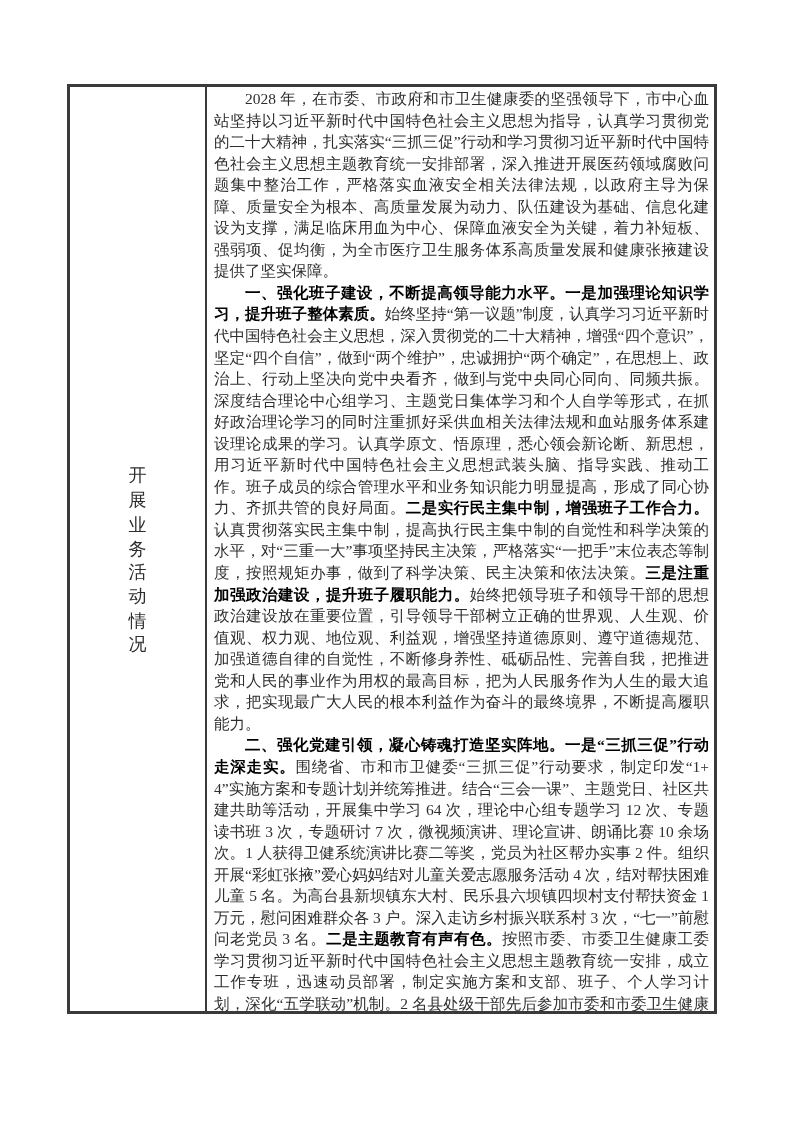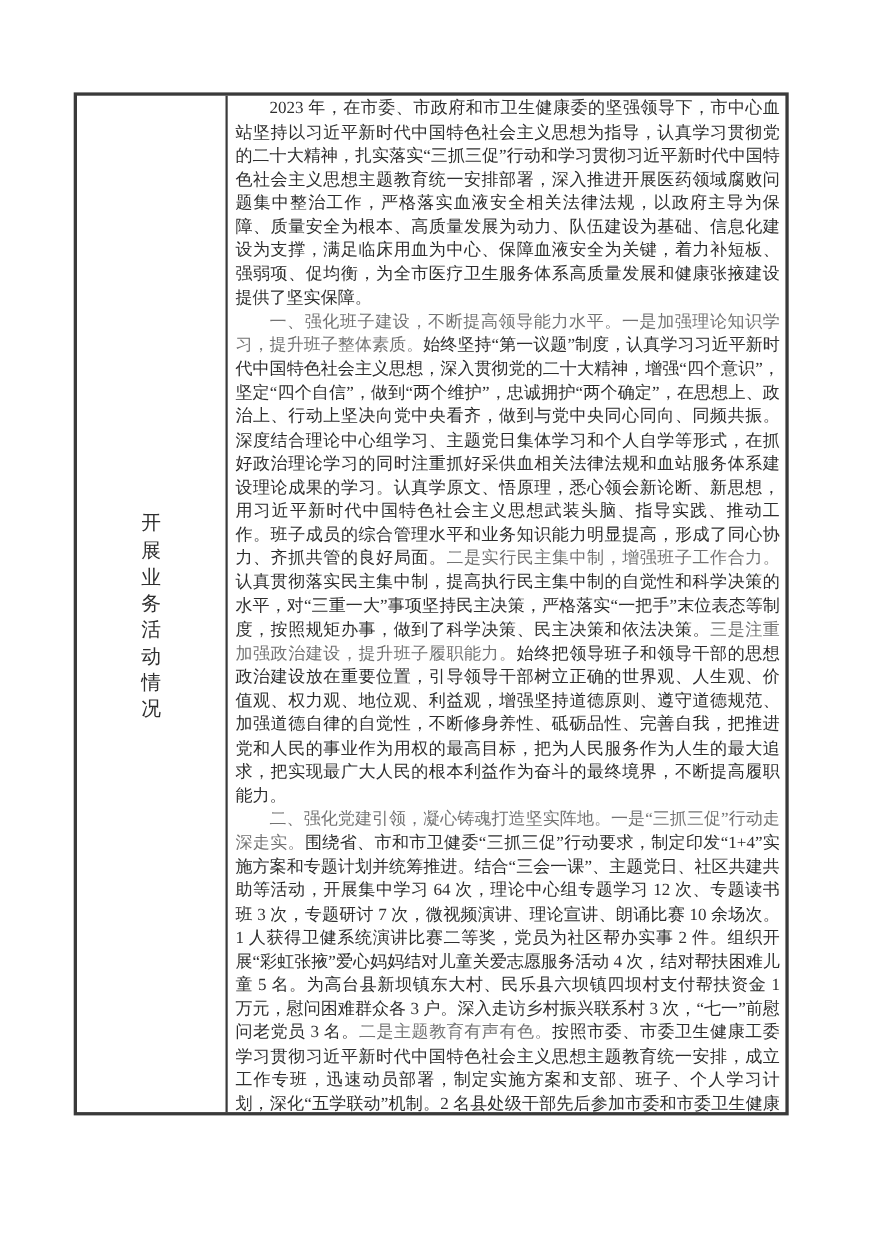--- a/index.html
+++ b/index.html
@@ -53,33 +53,33 @@
     margin: 0;
     text-indent: 2em;
     text-align: justify;
     text-justify: inter-character;
     word-break: break-all;
     font-size: 15.5px;
     line-height: 21.55px;
     color: #2e2e2e;
   }
   .para b {
-    font-weight: 400;
-    color: #737373;
+    font-weight: 700;
+    color: #000000;
   }
 </style>
 </head>
 <body>
 
 <div class="page" style="background: rgb(255, 255, 255);">
   <div class="report-table" style="border-color: rgb(58, 58, 58);">
     <div class="row-header-cell" style="border-right-color: rgb(58, 58, 58);">
       <div class="vertical-label">开展业务活动情况</div>
     </div>
     <div class="body-cell">
       <div id="paragraphs">
-          <p class="para"><span>2023 年，在市委、市政府和市卫生健康委的坚强领导下，市中心血站坚持以习近平新时代中国特色社会主义思想为指导，认真学习贯彻党的二十大精神，扎实落实“三抓三促”行动和学习贯彻习近平新时代中国特色社会主义思想主题教育统一安排部署，深入推进开展医药领域腐败问题集中整治工作，严格落实血液安全相关法律法规，以政府主导为保障、质量安全为根本、高质量发展为动力、队伍建设为基础、信息化建设为支撑，满足临床用血为中心、保障血液安全为关键，着力补短板、强弱项、促均衡，为全市医疗卫生服务体系高质量发展和健康张掖建设提供了坚实保障。</span></p>
+          <p class="para"><span>2028 年，在市委、市政府和市卫生健康委的坚强领导下，市中心血站坚持以习近平新时代中国特色社会主义思想为指导，认真学习贯彻党的二十大精神，扎实落实“三抓三促”行动和学习贯彻习近平新时代中国特色社会主义思想主题教育统一安排部署，深入推进开展医药领域腐败问题集中整治工作，严格落实血液安全相关法律法规，以政府主导为保障、质量安全为根本、高质量发展为动力、队伍建设为基础、信息化建设为支撑，满足临床用血为中心、保障血液安全为关键，着力补短板、强弱项、促均衡，为全市医疗卫生服务体系高质量发展和健康张掖建设提供了坚实保障。</span></p>
           <p class="para"><b>一、强化班子建设，不断提高领导能力水平。一是加强理论知识学习，提升班子整体素质。</b><span>始终坚持“第一议题”制度，认真学习习近平新时代中国特色社会主义思想，深入贯彻党的二十大精神，增强“四个意识”，坚定“四个自信”，做到“两个维护”，忠诚拥护“两个确定”，在思想上、政治上、行动上坚决向党中央看齐，做到与党中央同心同向、同频共振。深度结合理论中心组学习、主题党日集体学习和个人自学等形式，在抓好政治理论学习的同时注重抓好采供血相关法律法规和血站服务体系建设理论成果的学习。认真学原文、悟原理，悉心领会新论断、新思想，用习近平新时代中国特色社会主义思想武装头脑、指导实践、推动工作。班子成员的综合管理水平和业务知识能力明显提高，形成了同心协力、齐抓共管的良好局面。</span><b>二是实行民主集中制，增强班子工作合力。</b><span>认真贯彻落实民主集中制，提高执行民主集中制的自觉性和科学决策的水平，对“三重一大”事项坚持民主决策，严格落实“一把手”末位表态等制度，按照规矩办事，做到了科学决策、民主决策和依法决策。</span><b>三是注重加强政治建设，提升班子履职能力。</b><span>始终把领导班子和领导干部的思想政治建设放在重要位置，引导领导干部树立正确的世界观、人生观、价值观、权力观、地位观、利益观，增强坚持道德原则、遵守道德规范、加强道德自律的自觉性，不断修身养性、砥砺品性、完善自我，把推进党和人民的事业作为用权的最高目标，把为人民服务作为人生的最大追求，把实现最广大人民的根本利益作为奋斗的最终境界，不断提高履职能力。</span></p>
           <p class="para"><b>二、强化党建引领，凝心铸魂打造坚实阵地。一是“三抓三促”行动走深走实。</b><span>围绕省、市和市卫健委“三抓三促”行动要求，制定印发“1+4”实施方案和专题计划并统筹推进。结合“三会一课”、主题党日、社区共建共助等活动，开展集中学习 64 次，理论中心组专题学习 12 次、专题读书班 3 次，专题研讨 7 次，微视频演讲、理论宣讲、朗诵比赛 10 余场次。1 人获得卫健系统演讲比赛二等奖，党员为社区帮办实事 2 件。组织开展“彩虹张掖”爱心妈妈结对儿童关爱志愿服务活动 4 次，结对帮扶困难儿童 5 名。为高台县新坝镇东大村、民乐县六坝镇四坝村支付帮扶资金 1 万元，慰问困难群众各 3 户。深入走访乡村振兴联系村 3 次，“七一”前慰问老党员 3 名。</span><b>二是主题教育有声有色。</b><span>按照市委、市委卫生健康工委学习贯彻习近平新时代中国特色社会主义思想主题教育统一安排，成立工作专班，迅速动员部署，制定实施方案和支部、班子、个人学习计划，深化“五学联动”机制。2 名县处级干部先后参加市委和市委卫生健康工委专题读书班，交流研讨 3 次，党员干部利用每周二、周四集中学习，按计划逐步推进党章、党的二十大报告和《习近平新时代中国特色社会主义思想专题摘编》的学习，支部委员带头研讨交流 4 人次、党员交流研讨 27 人次。党支部书记讲授专题党课 2 次，邀请市委党校专家开展专题辅导 1 次，开展党性教育活动 3 次，成立 2 个调研组，深入县区临床用血医疗机构进行专题调研，收集整理采供血领域难点问题 2 个。聚焦 6 个方面突出问题，梳理问题 3 项，至目前已整改完成 2 项。</span></p>
         </div>
     </div>
   </div>
 </div>
 
 </body></html>

